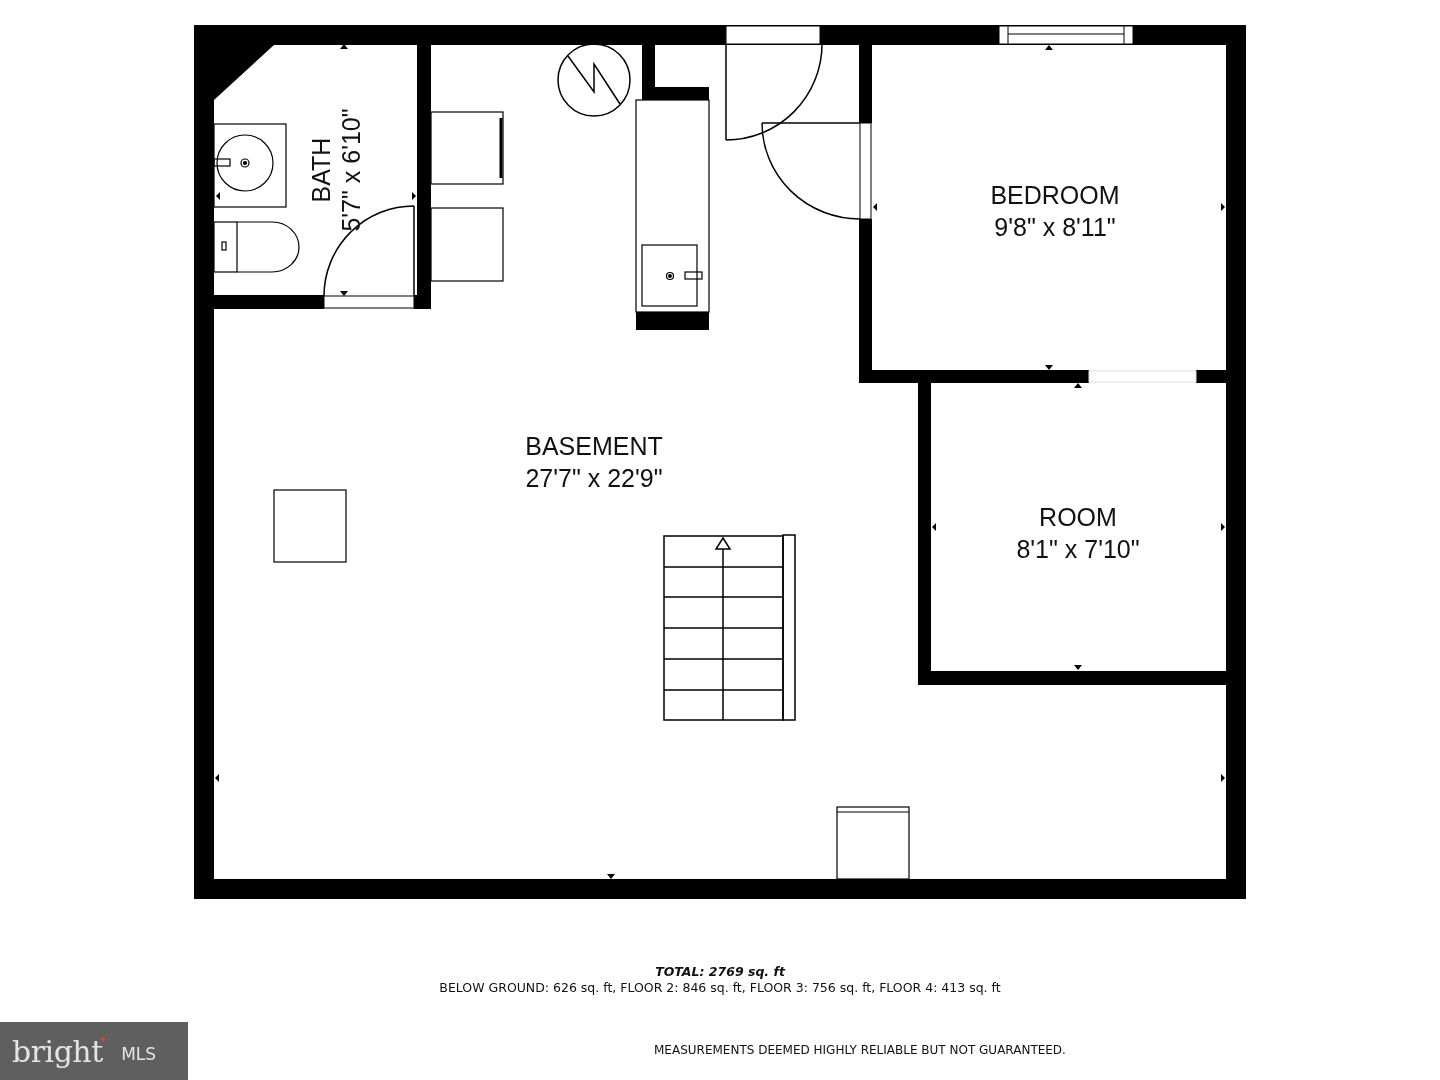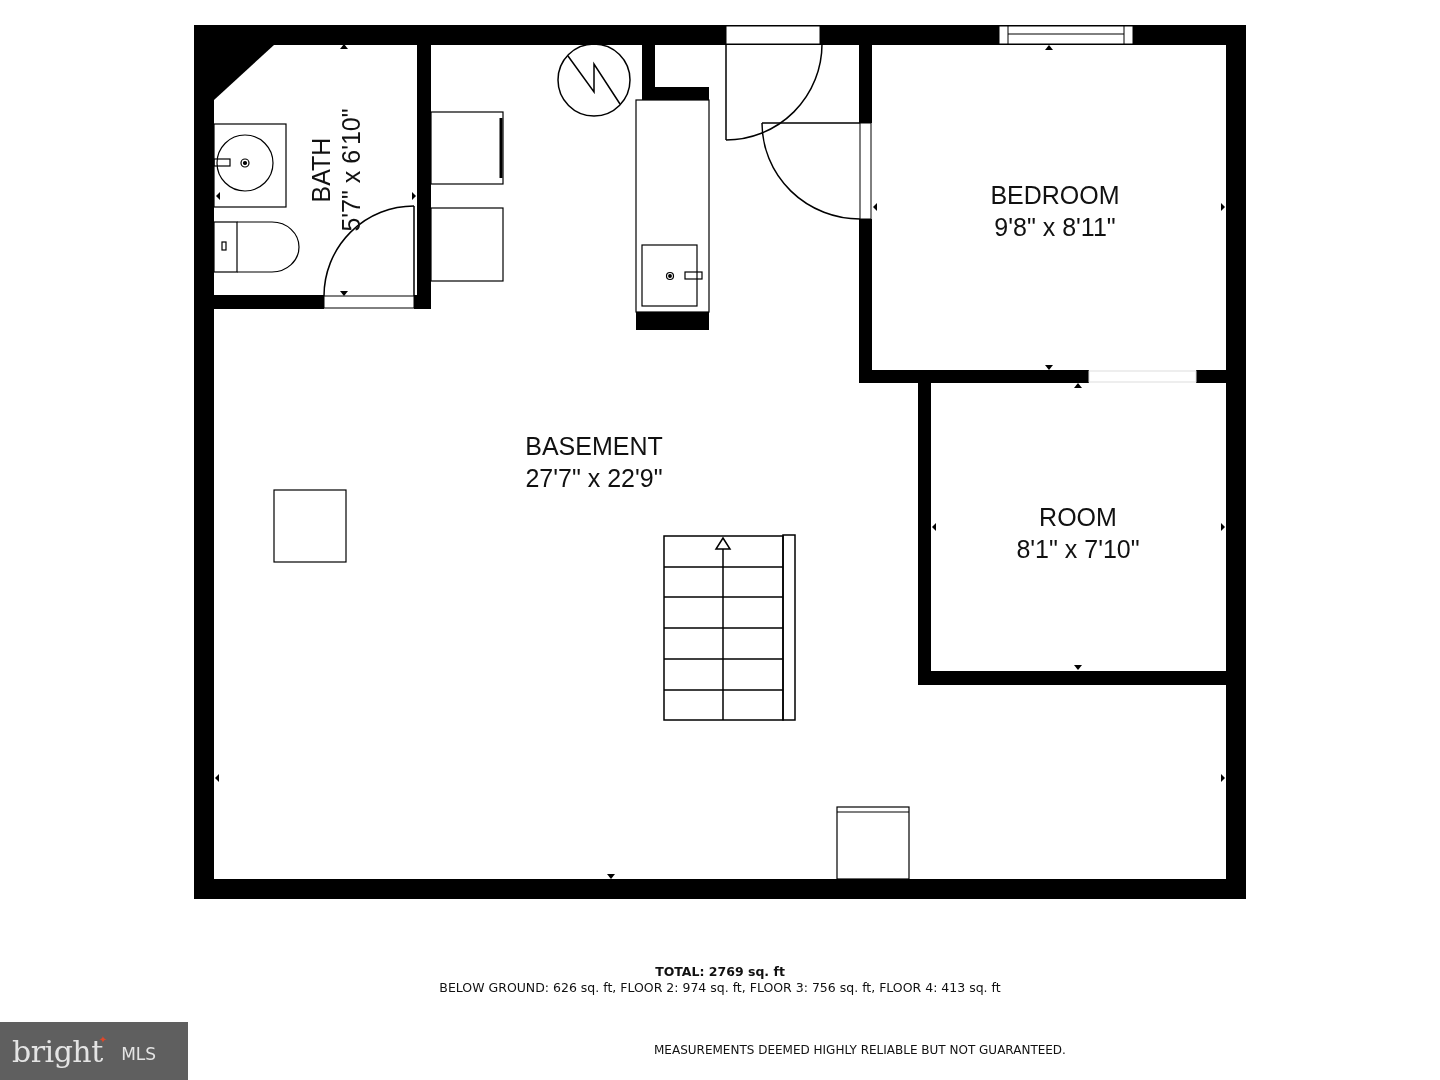--- a/index.html
+++ b/index.html
@@ -1,20 +1,20 @@
 <!DOCTYPE html>
 <html><head>
 <meta charset="utf-8">
 <style>
   html, body { margin:0; padding:0; background:#ffffff; }
   body { width:1440px; height:1080px; position:relative; overflow:hidden; font-family:"Liberation Sans", sans-serif; }
   #plan { position:absolute; left:0; top:0; width:1440px; height:1080px; }
   .room-label { font-family:"Liberation Sans", sans-serif; font-size:25px; fill:#111; text-anchor:middle; }
   .summary { position:absolute; left:400px; top:964px; width:640px; text-align:center; font-family:"DejaVu Sans", sans-serif; font-size:12.5px; line-height:16px; color:#111; }
-  .summary .total { font-weight:bold; }
+  .summary .total { font-weight:bold;font-style:italic; }
   .disclaimer { position:absolute; left:654px; top:1043px; font-family:"DejaVu Sans", sans-serif; font-size:12px; color:#111; }
   .logo { position:absolute; left:0; top:1022px; width:188px; height:58px; background:#5f5f5f; display:flex; align-items:center; padding-left:12px; box-sizing:border-box; }
   .logo .brand { font-family:"DejaVu Serif", serif; font-size:30px; color:#e4e4e4; letter-spacing:-0.5px; }
   .logo .mls { font-family:"DejaVu Sans", sans-serif; font-size:17px; color:#e4e4e4; margin-left:10px; margin-top:6px; }
   .logo .spark { color:#e0472a; font-size:10px; position:relative; top:-12px; left:-4px; }
 </style>
 </head>
 <body>
 
 <svg id="plan" viewBox="0 0 1440 1080" xmlns="http://www.w3.org/2000/svg">
@@ -156,21 +156,21 @@
     <text class="room-label" x="1055" y="236">9'8" x 8'11"</text>
   </g>
   <g>
     <text class="room-label" x="1078" y="526">ROOM</text>
     <text class="room-label" x="1078" y="558">8'1" x 7'10"</text>
   </g>
 </svg>
 
 <div class="summary">
   <div class="total">TOTAL: 2769 sq. ft</div>
-  <div>BELOW GROUND: 626 sq. ft, FLOOR 2: 974 sq. ft, FLOOR 3: 756 sq. ft, FLOOR 4: 413 sq. ft</div>
+  <div>BELOW GROUND: 626 sq. ft, FLOOR 2: 846 sq. ft, FLOOR 3: 756 sq. ft, FLOOR 4: 413 sq. ft</div>
 </div>
 <div class="disclaimer">MEASUREMENTS DEEMED HIGHLY RELIABLE BUT NOT GUARANTEED.</div>
 
 <div class="logo">
   <span class="brand">bright</span>
   <span class="spark">✦</span>
   <span class="mls">MLS</span>
 </div>
 
 </body></html>

